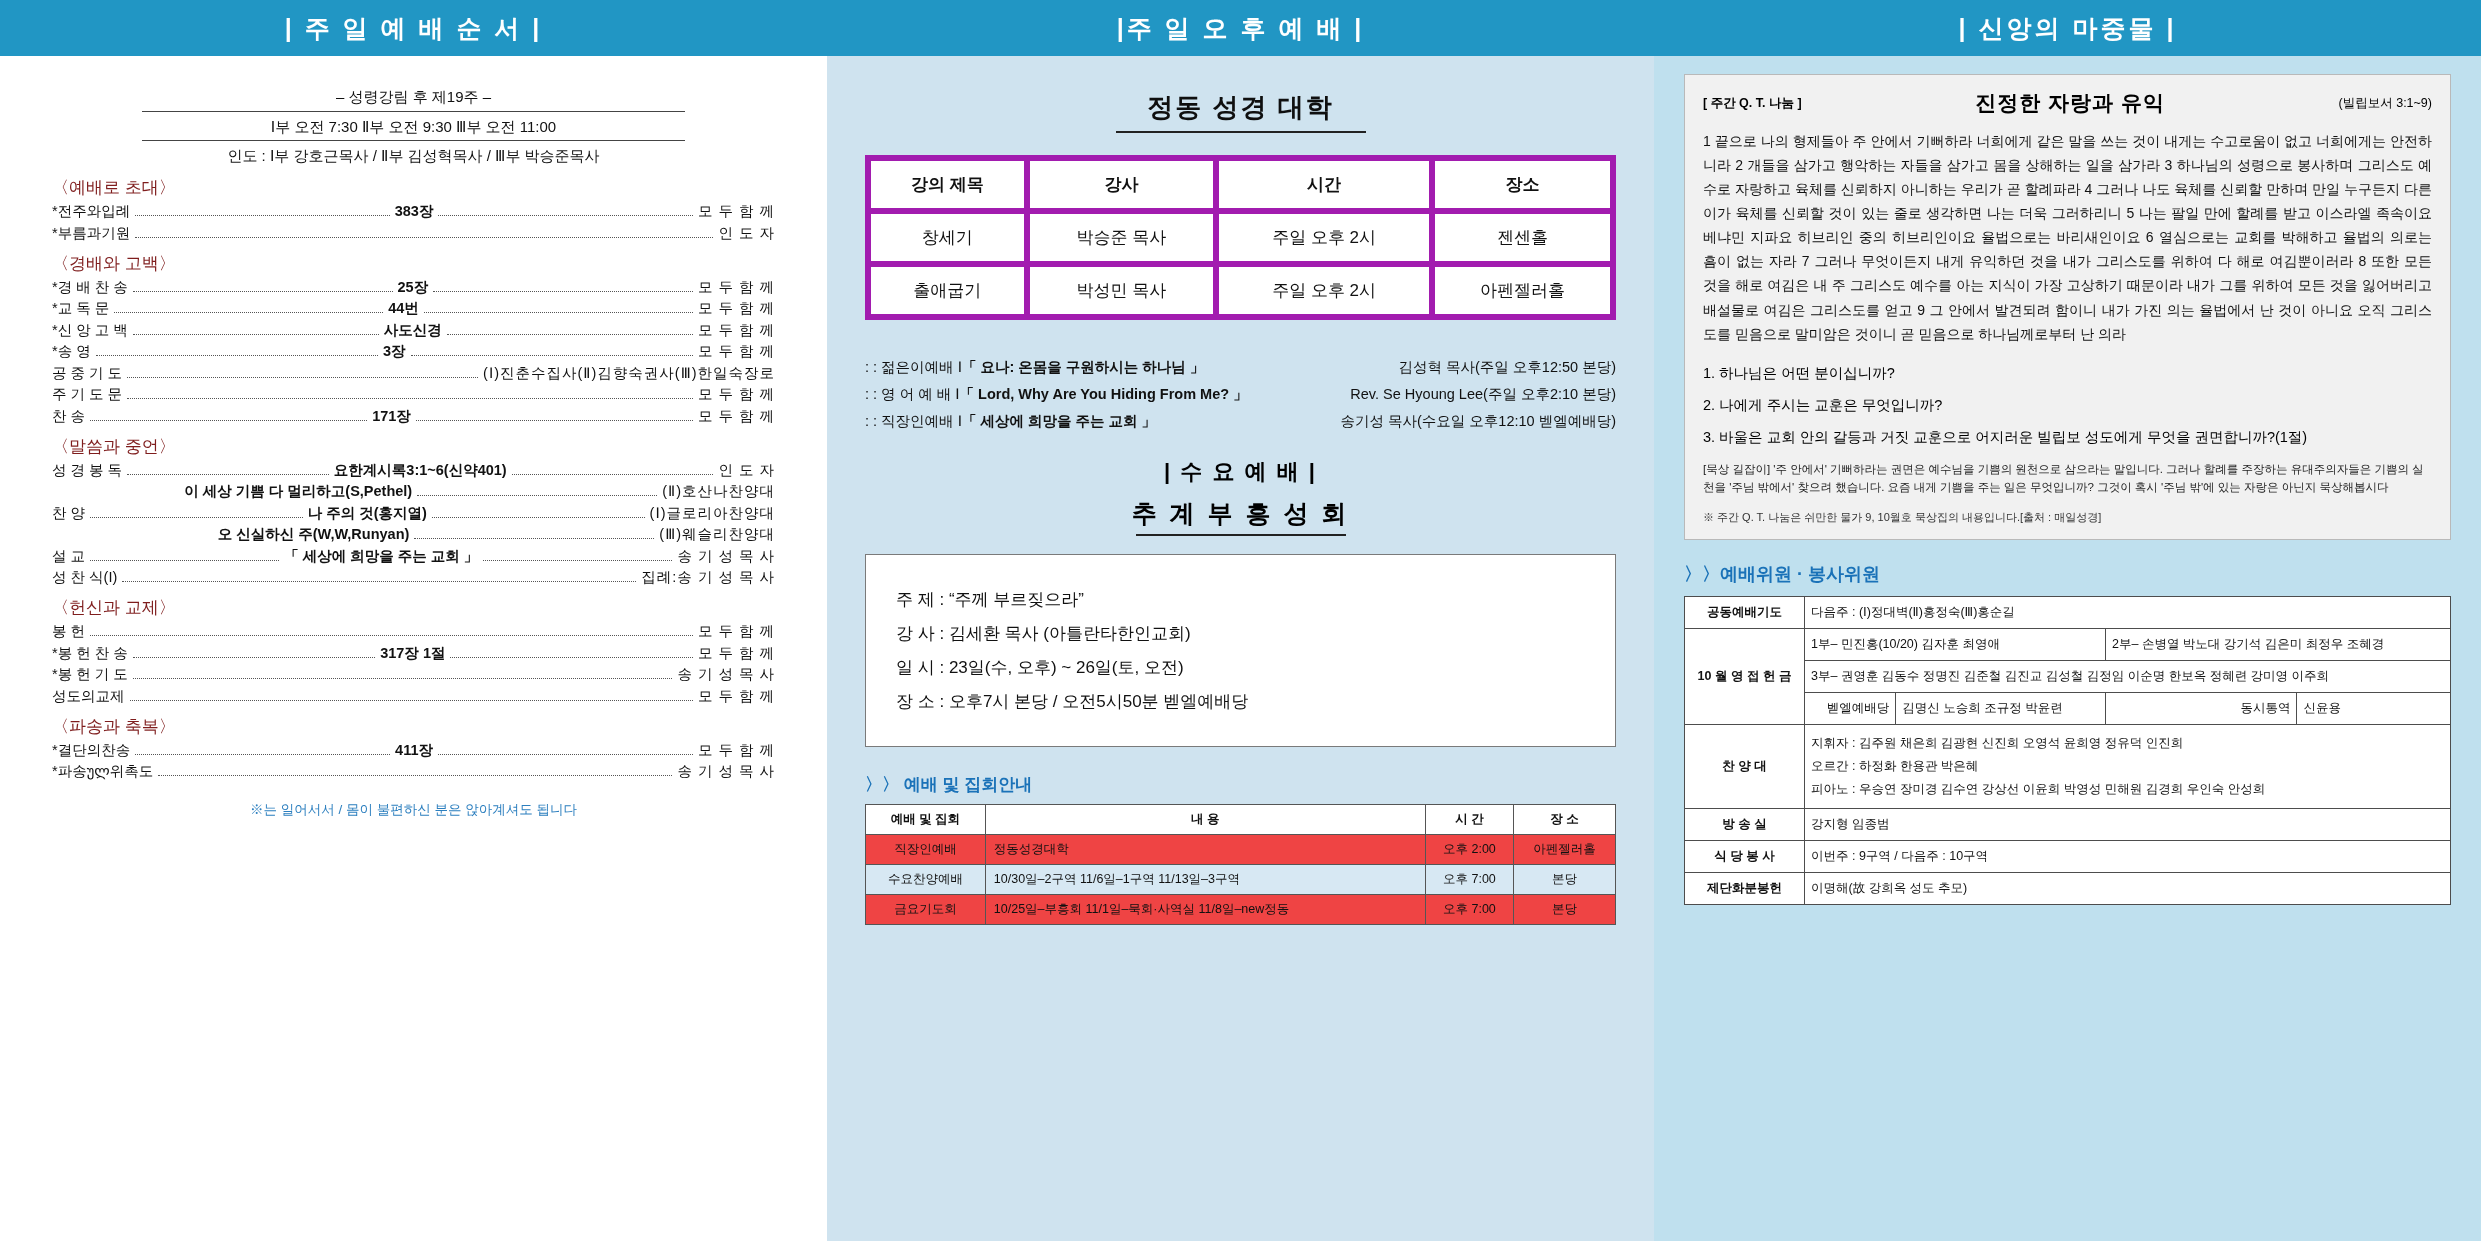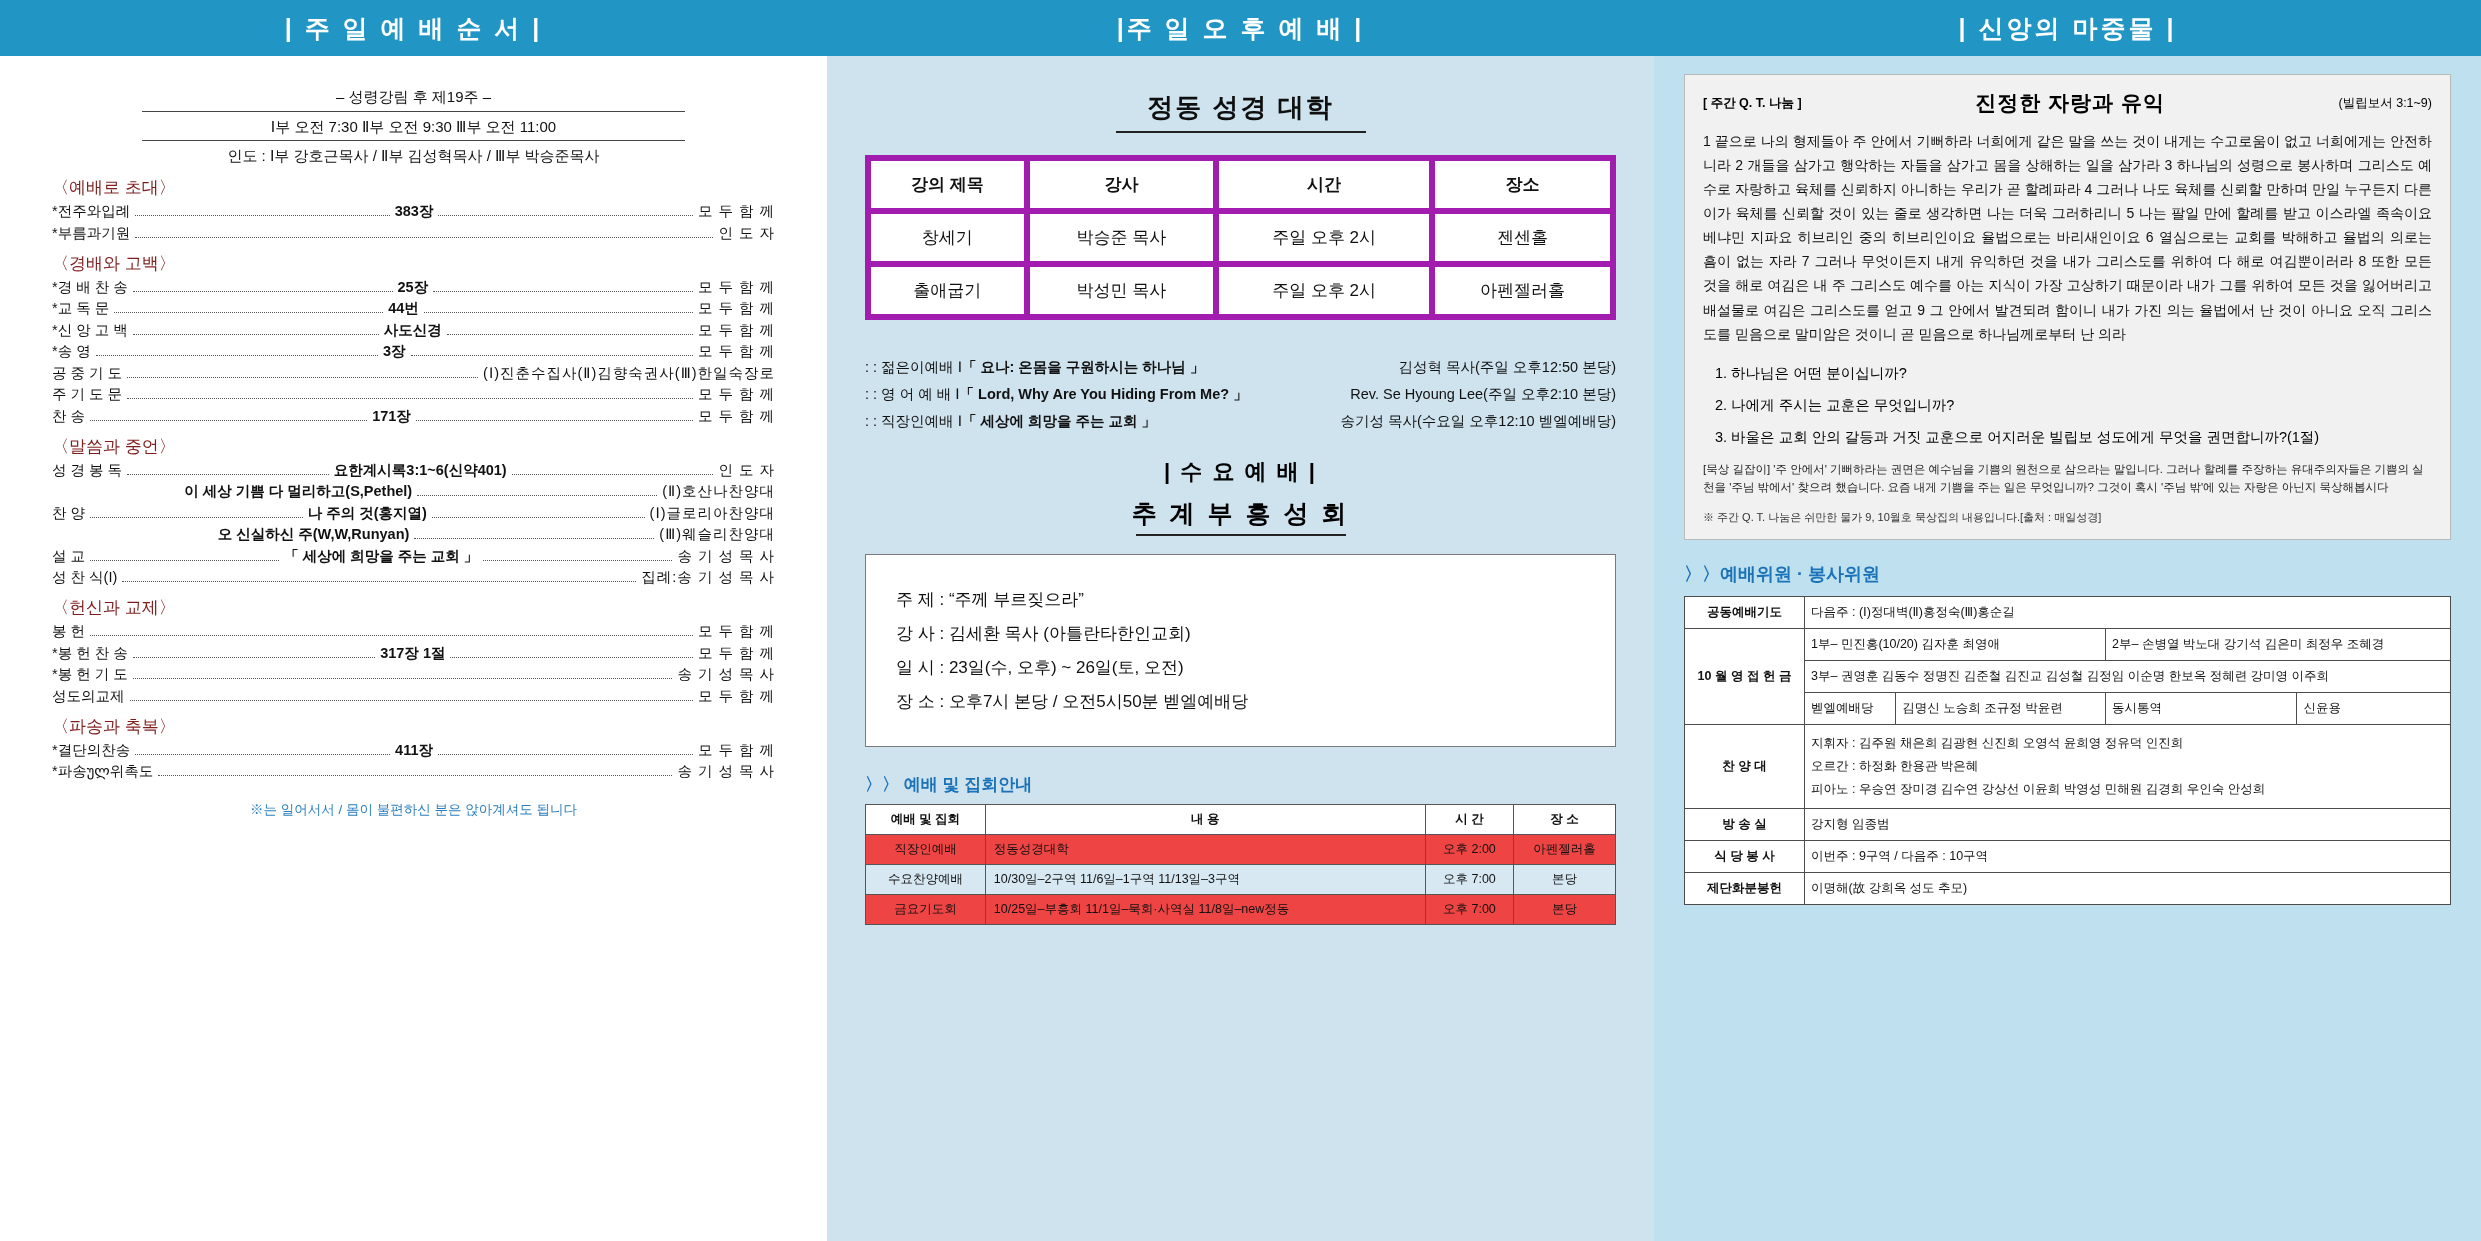--- a/index.html
+++ b/index.html
@@ -77,31 +77,31 @@
   table.small tr.alt td, table.small tr.alt th { background:#d7e8f3; }
 
   
   .c3body { padding:0 30px; }
   .qtbox { background:#f1f1f1; border:1px solid #b9b9b9; padding:14px 18px; margin-top:18px; }
   .qthead { display:flex; align-items:center; font-size:12.5px; }
   .qthead .tag { flex:0 0 auto; font-weight:bold; }
   .qthead .title { flex:1 1 auto; text-align:center; font-size:21px; font-weight:bold; letter-spacing:1px; }
   .qthead .ref { flex:0 0 auto; font-size:12.5px; }
   .qtbody { font-size:14px; line-height:1.72; color:#111; margin-top:12px; text-align:justify; }
-  .qquestions { margin:18px 12px 10px; font-size:14.5px; }
+  .qquestions { margin:18px 0 10px; font-size:14.5px; }
   .qquestions p { margin:13px 0; }
   .qnote { font-size:11.5px; line-height:1.6; color:#222; margin-top:12px; }
   .qfoot { font-size:11px; color:#333; margin-top:14px; }
 
   .c3head2 { color:#1a72b8; font-size:18px; font-weight:bold; margin:22px 0 10px; }
   table.c3 { width:100%; border-collapse:collapse; background:#ffffff; }
   table.c3 th, table.c3 td { border:1px solid #4d4d4d; font-size:12.5px; color:#111; padding:7px 6px; }
   table.c3 th { text-align:center; font-weight:bold; width:120px; }
   table.c3 td { text-align:left; }
-  table.c3 td.ctr { text-align:left; }
+  table.c3 td.ctr { text-align:right; }
 </style>
 </head>
 <body>
 
 <div class="page">
 
   <div class="col1">
     <div class="banner">| 주 일 예 배 순 서 |</div>
     <div class="c1body">
       <div class="sub-center">– 성령강림 후 제19주 –</div>

